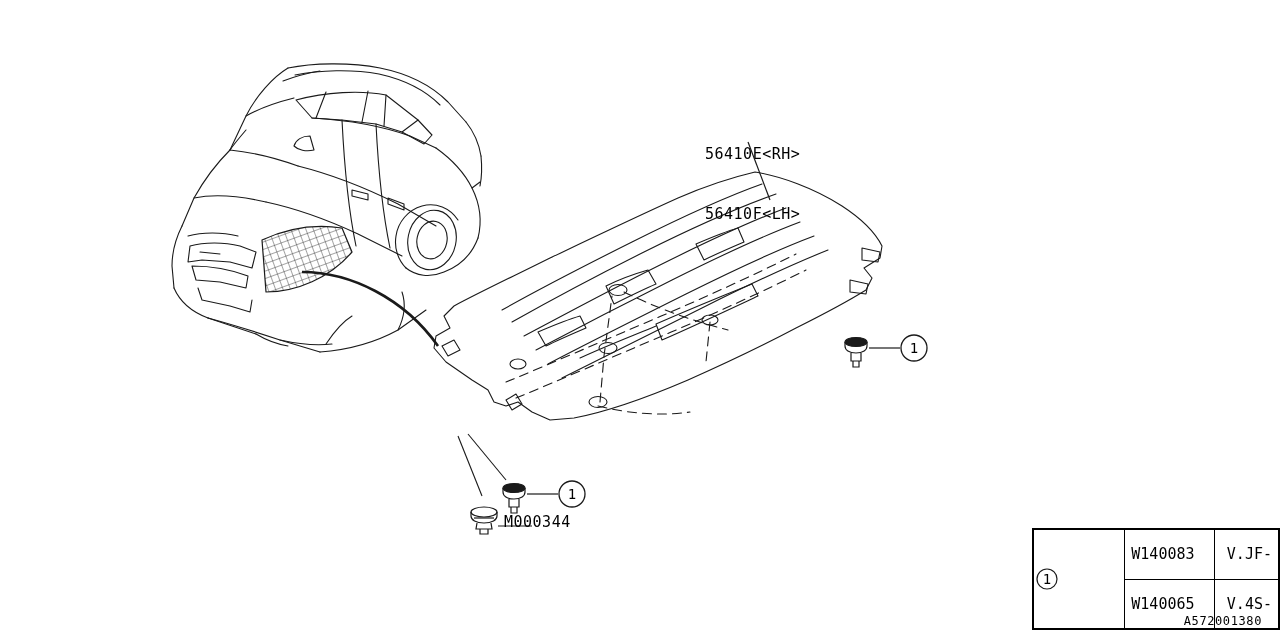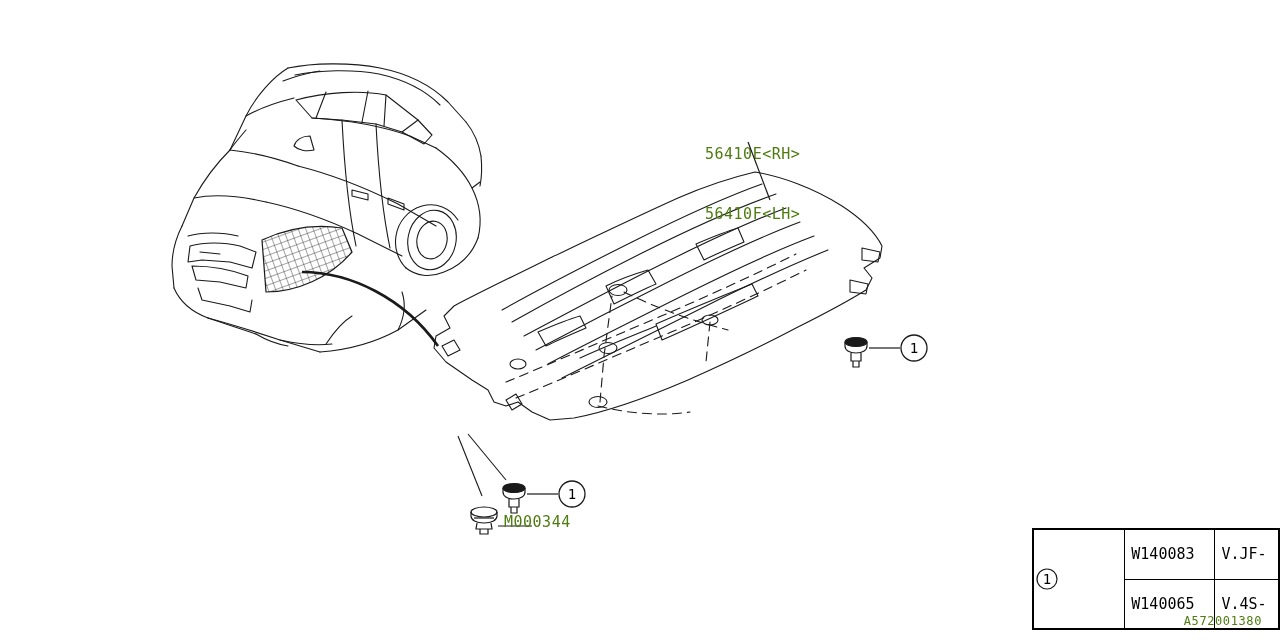--- a/index.html
+++ b/index.html
@@ -20,21 +20,21 @@
     height: 640px;
   }
   .abs { position: absolute; }
   svg { display: block; }
 
   .label-text {
     font-family: "DejaVu Sans Mono", monospace;
     font-size: 15px;
     letter-spacing: 0.5px;
     white-space: pre;
-    color: #4d7c0f;
+    color: #000000;
   }
 
   
   #part-label {
     left: 705px;
     top: 104px;
     line-height: 20px;
   }
 
   
@@ -62,21 +62,21 @@
     text-align: left;
     white-space: pre;
   }
   #legend td.idx {
     width: 30px;
     text-align: center;
     padding: 0;
     vertical-align: middle;
   }
   #legend td.pn { width: 96px; }
-  #legend td.sfx { width: 58px; }
+  #legend td.sfx { width: 58px; text-align: right; }
 
   
   #diagram-id {
     right: 18px;
     bottom: 12px;
     font-family: "DejaVu Sans Mono", monospace;
     font-size: 12px;
     letter-spacing: 0.6px;
   }
 

